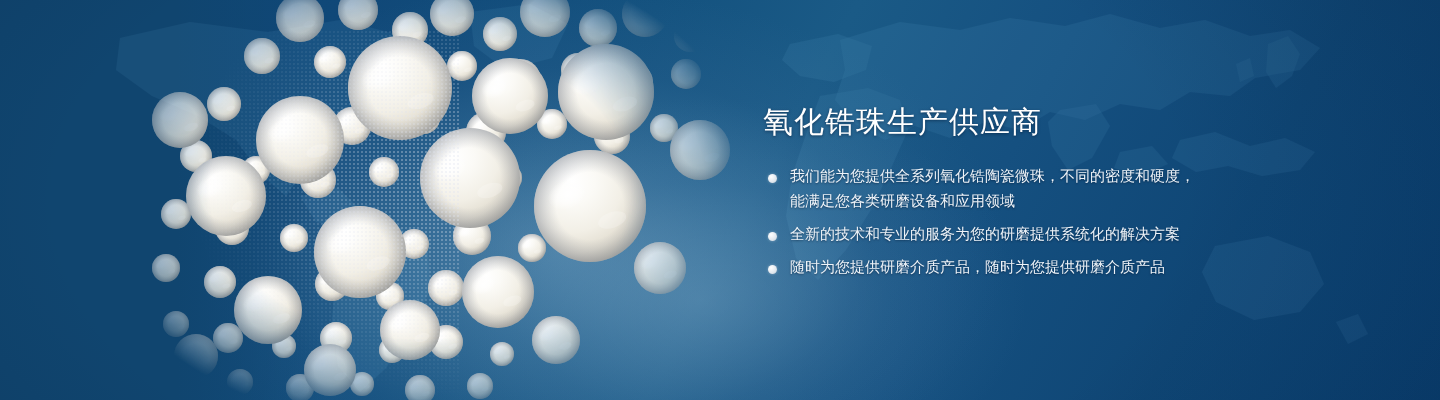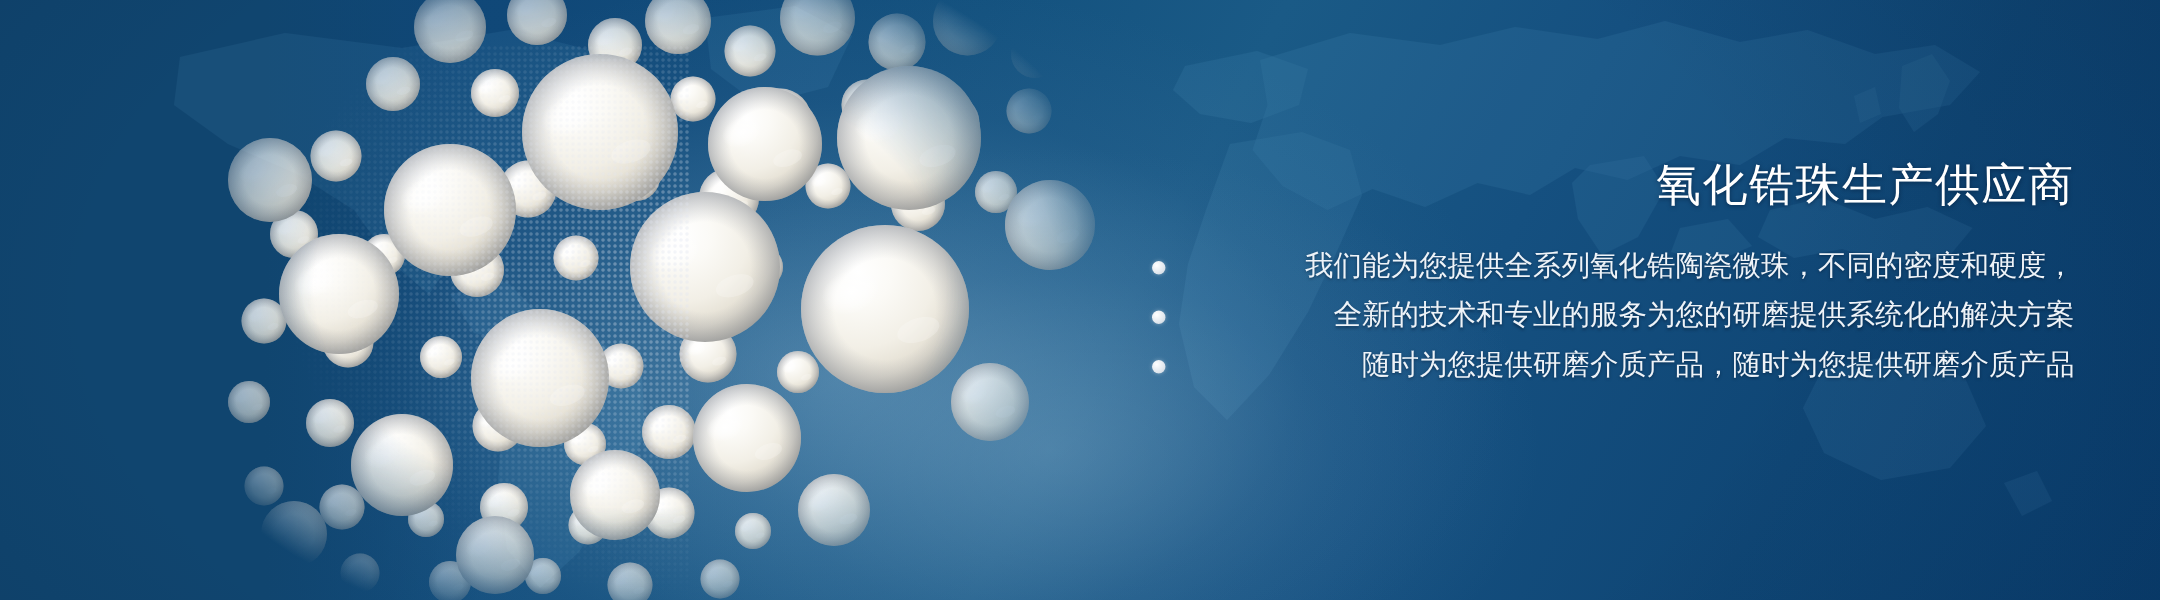--- a/index.html
+++ b/index.html
@@ -5,23 +5,22 @@
   html, body {
     margin: 0;
     padding: 0;
     background: #0b3f6b;
   }
   #banner {
     position: relative;
     width: 1440px;
     height: 400px;
     overflow: hidden;
-    font-family: Liberation Serif, serif;
+    font-family: Liberation Mono, monospace;
     background: #0d4273;
-    text-align: right;
   }
 
   
   .bg-base {
     position: absolute;
     inset: 0;
     background:
       linear-gradient(118deg,
         #0f4677 0%,
         #104878 22%,
@@ -125,21 +124,21 @@
   .bullets {
     list-style: none;
     margin: 0;
     padding: 0;
   }
   .bullet {
     position: relative;
     padding-left: 27px;
     margin-bottom: 9px;
     color: #eef3f8;
-    font-size: 19px;
+    font-size: 15px;
     line-height: 24px;
     text-shadow: 0 1px 2px rgba(0,18,40,0.5);
   }
   .bullet:last-child { margin-bottom: 0; }
   .dot {
     position: absolute;
     left: 5px;
     top: 8px;
     width: 9px;
     height: 9px;
@@ -328,20 +327,21 @@
 
   <div class="halftone"></div>
 
   <div class="copy">
     <h1 class="headline">氧化锆珠生产供应商</h1>
 
     <ul class="bullets">
       <li class="bullet">
         <span class="dot"></span>
         <span class="bullet-line">我们能为您提供全系列氧化锆陶瓷微珠，不同的密度和硬度，</span>
+        <span class="bullet-line">能满足您各类研磨设备和应用领域</span>
       </li>
       <li class="bullet">
         <span class="dot"></span>
         <span class="bullet-line">全新的技术和专业的服务为您的研磨提供系统化的解决方案</span>
       </li>
       <li class="bullet">
         <span class="dot"></span>
         <span class="bullet-line">随时为您提供研磨介质产品，随时为您提供研磨介质产品</span>
       </li>
     </ul>

